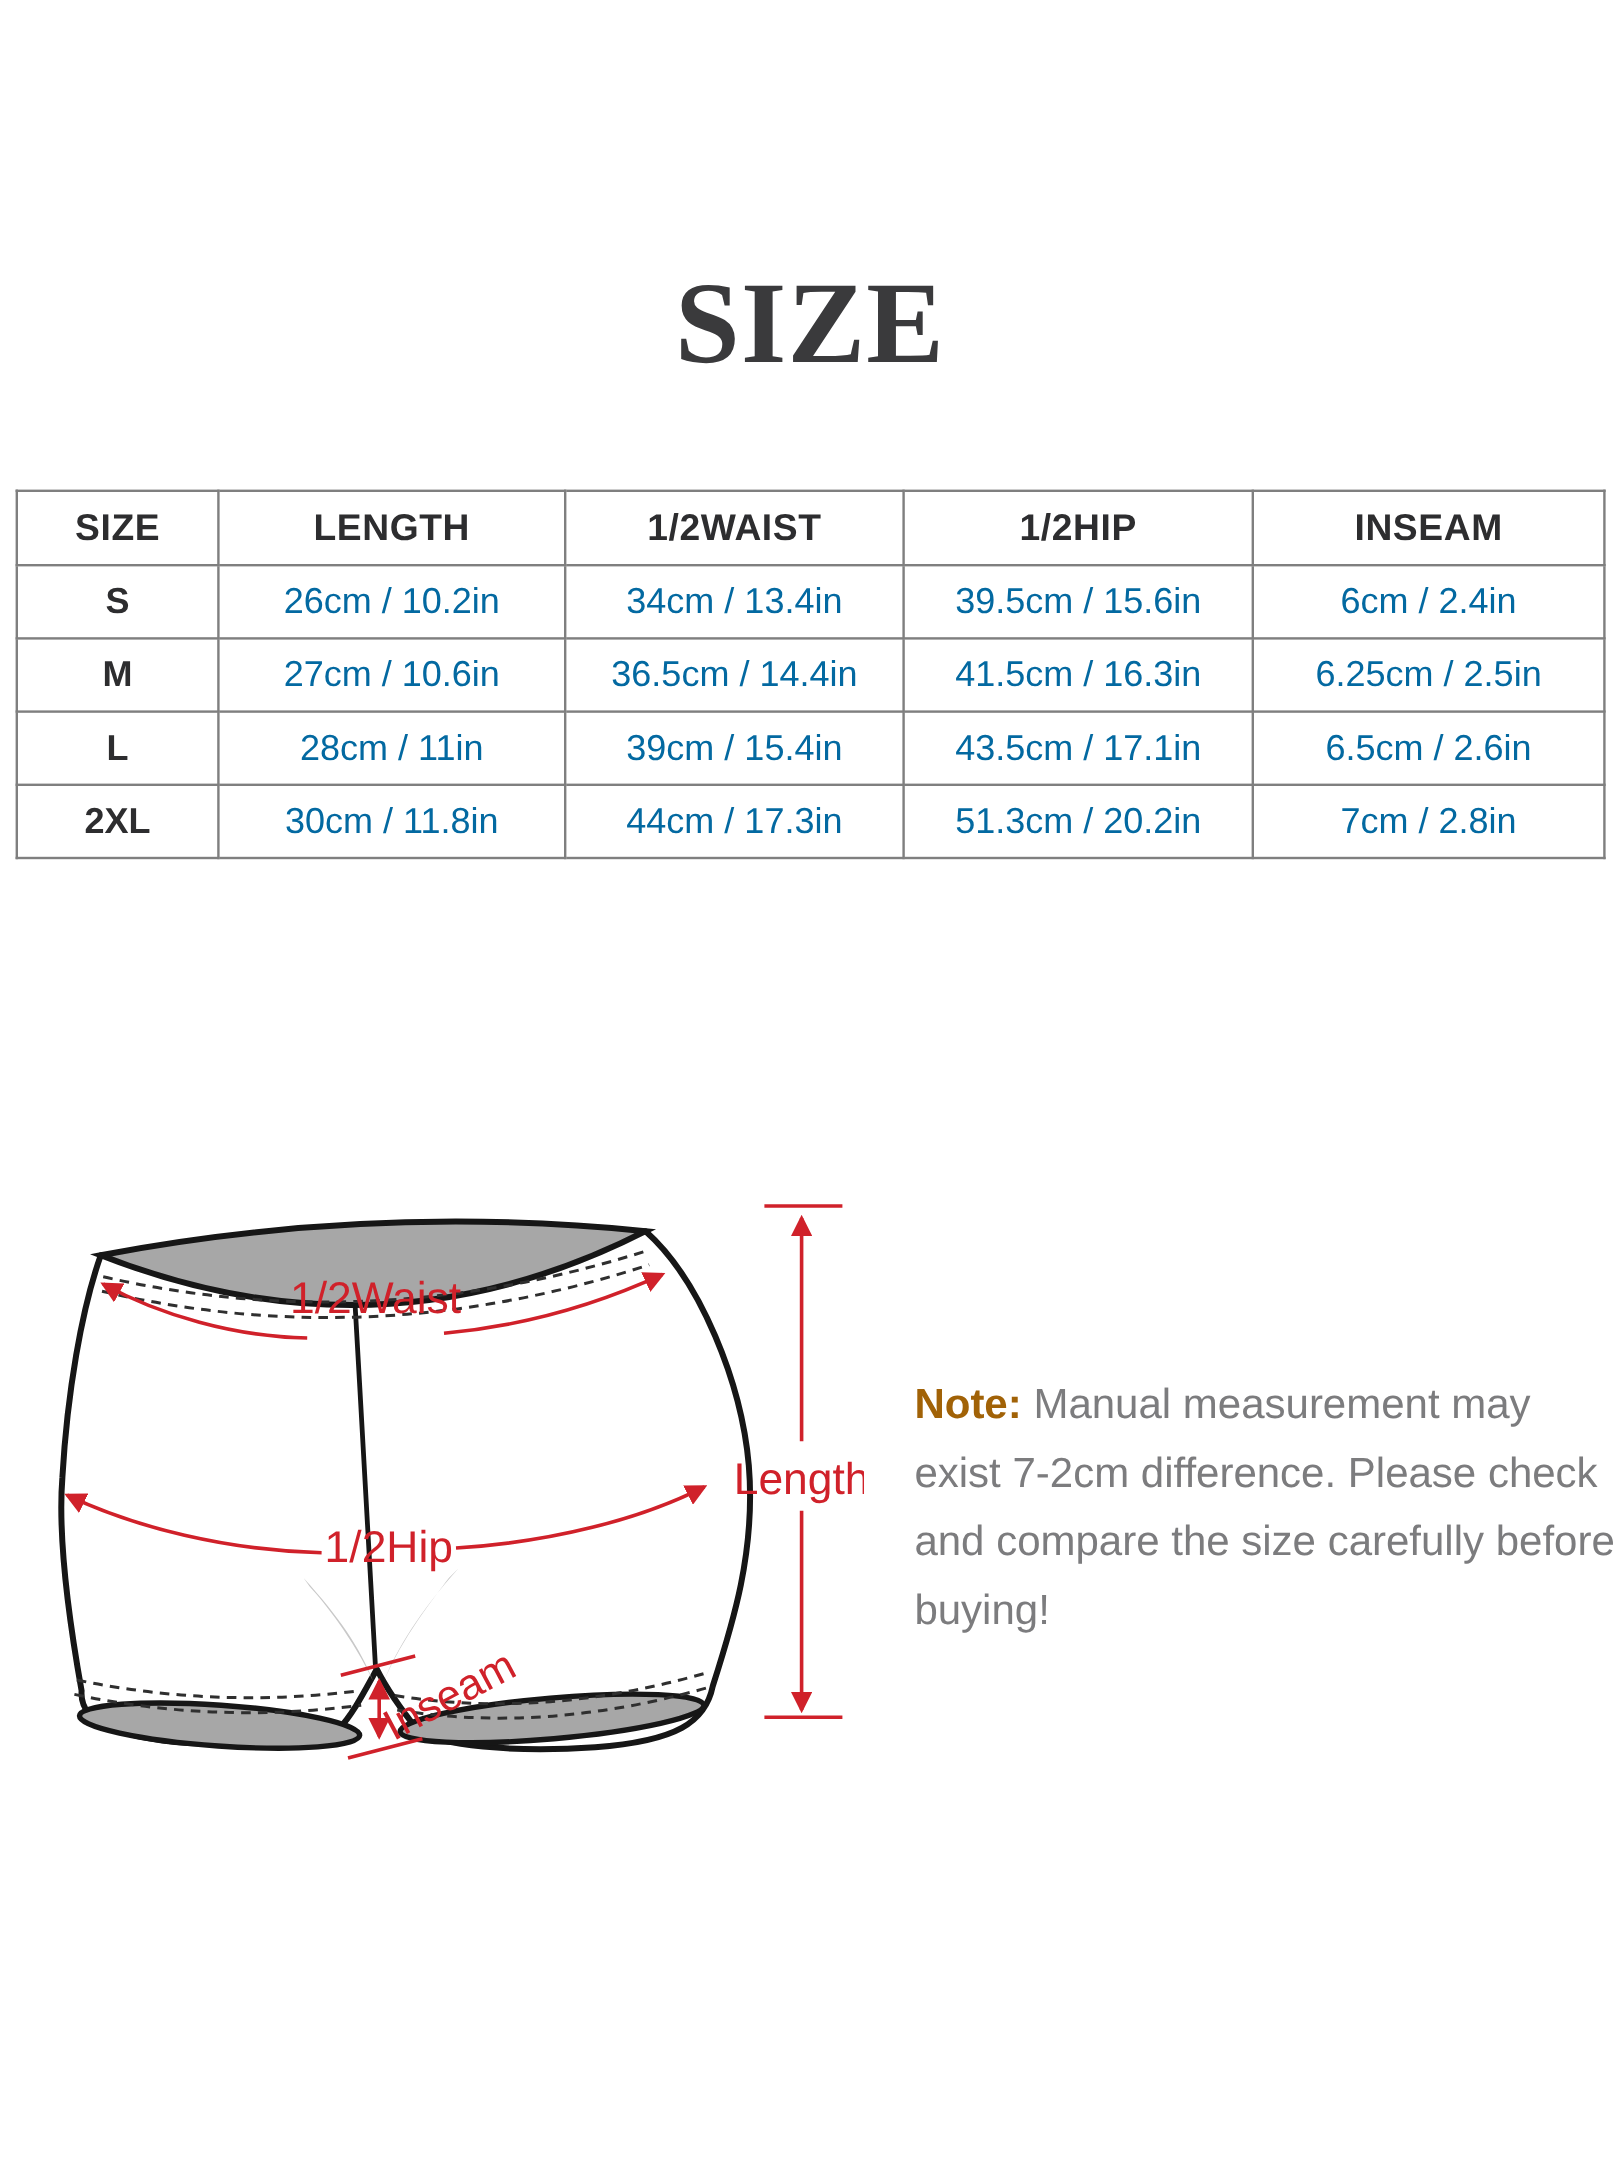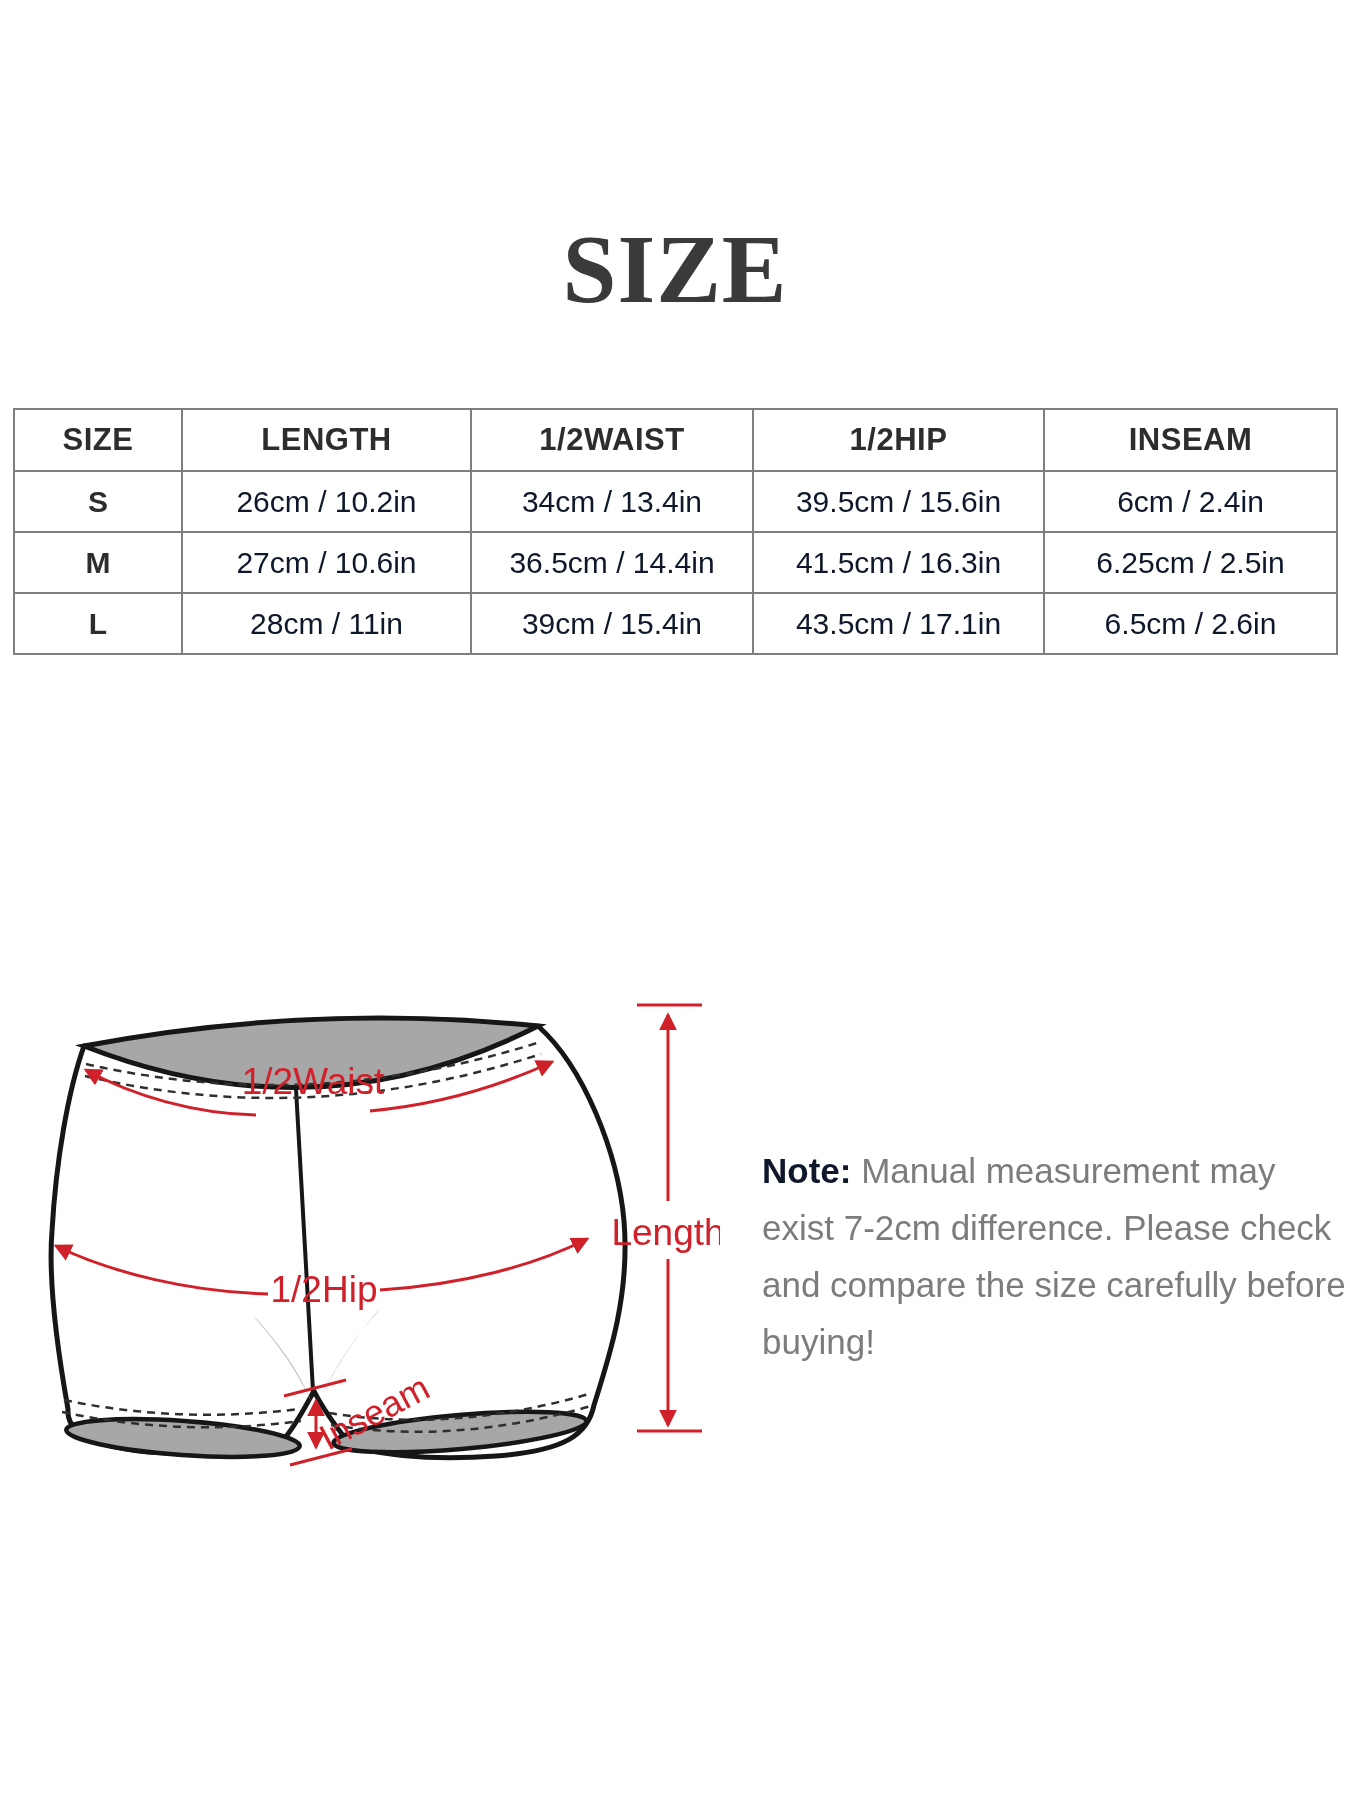--- a/index.html
+++ b/index.html
@@ -17,29 +17,29 @@
     border-collapse:collapse;table-layout:fixed;
   }
   .size-table th,.size-table td{
     border:2px solid #7f7f7f;text-align:center;vertical-align:middle;
     padding:0;
   }
   .size-table th{
     height:60px;font-size:31px;font-weight:700;color:#2d2d2f;letter-spacing:.5px;
   }
   .size-table td{
-    height:59px;font-size:30px;color:#0f172a;
+    height:59px;font-size:30px;color:#0369a1;
   }
   .size-table td.size-col{font-weight:700;color:#2d2d2f;}
   .diagram-svg{position:absolute;left:28px;top:853px;}
   .note{
     position:absolute;left:762px;top:1142px;width:588px;
     font-size:35px;line-height:57px;color:#7c7c7e;
   }
-  .note-label{font-weight:700;color:#0f172a;}
+  .note-label{font-weight:700;color:#a16207;}
 </style>
 </head>
 <body>
 
 <div class="title">SIZE</div>
 
 <table class="size-table">
   <colgroup>
     <col style="width:168px">
       <col style="width:289px">
@@ -70,20 +70,27 @@
       <td>36.5cm / 14.4in</td>
       <td>41.5cm / 16.3in</td>
       <td>6.25cm / 2.5in</td>
     </tr>
     <tr>
       <td class="size-col">L</td>
       <td>28cm / 11in</td>
       <td>39cm / 15.4in</td>
       <td>43.5cm / 17.1in</td>
       <td>6.5cm / 2.6in</td>
+    </tr>
+    <tr>
+      <td class="size-col">2XL</td>
+      <td>30cm / 11.8in</td>
+      <td>44cm / 17.3in</td>
+      <td>51.3cm / 20.2in</td>
+      <td>7cm / 2.8in</td>
     </tr>
   </tbody>
 </table>
 
 <svg class="diagram-svg" width="692" height="625" viewBox="0 0 692 625">
   <defs>
     <marker id="arr" viewBox="0 0 10 10" refX="8.5" refY="5" markerWidth="6" markerHeight="6" orient="auto-start-reverse">
       <path d="M0,0 L10,5 L0,10 z" fill="#d0212a"></path>
     </marker>
   </defs>

